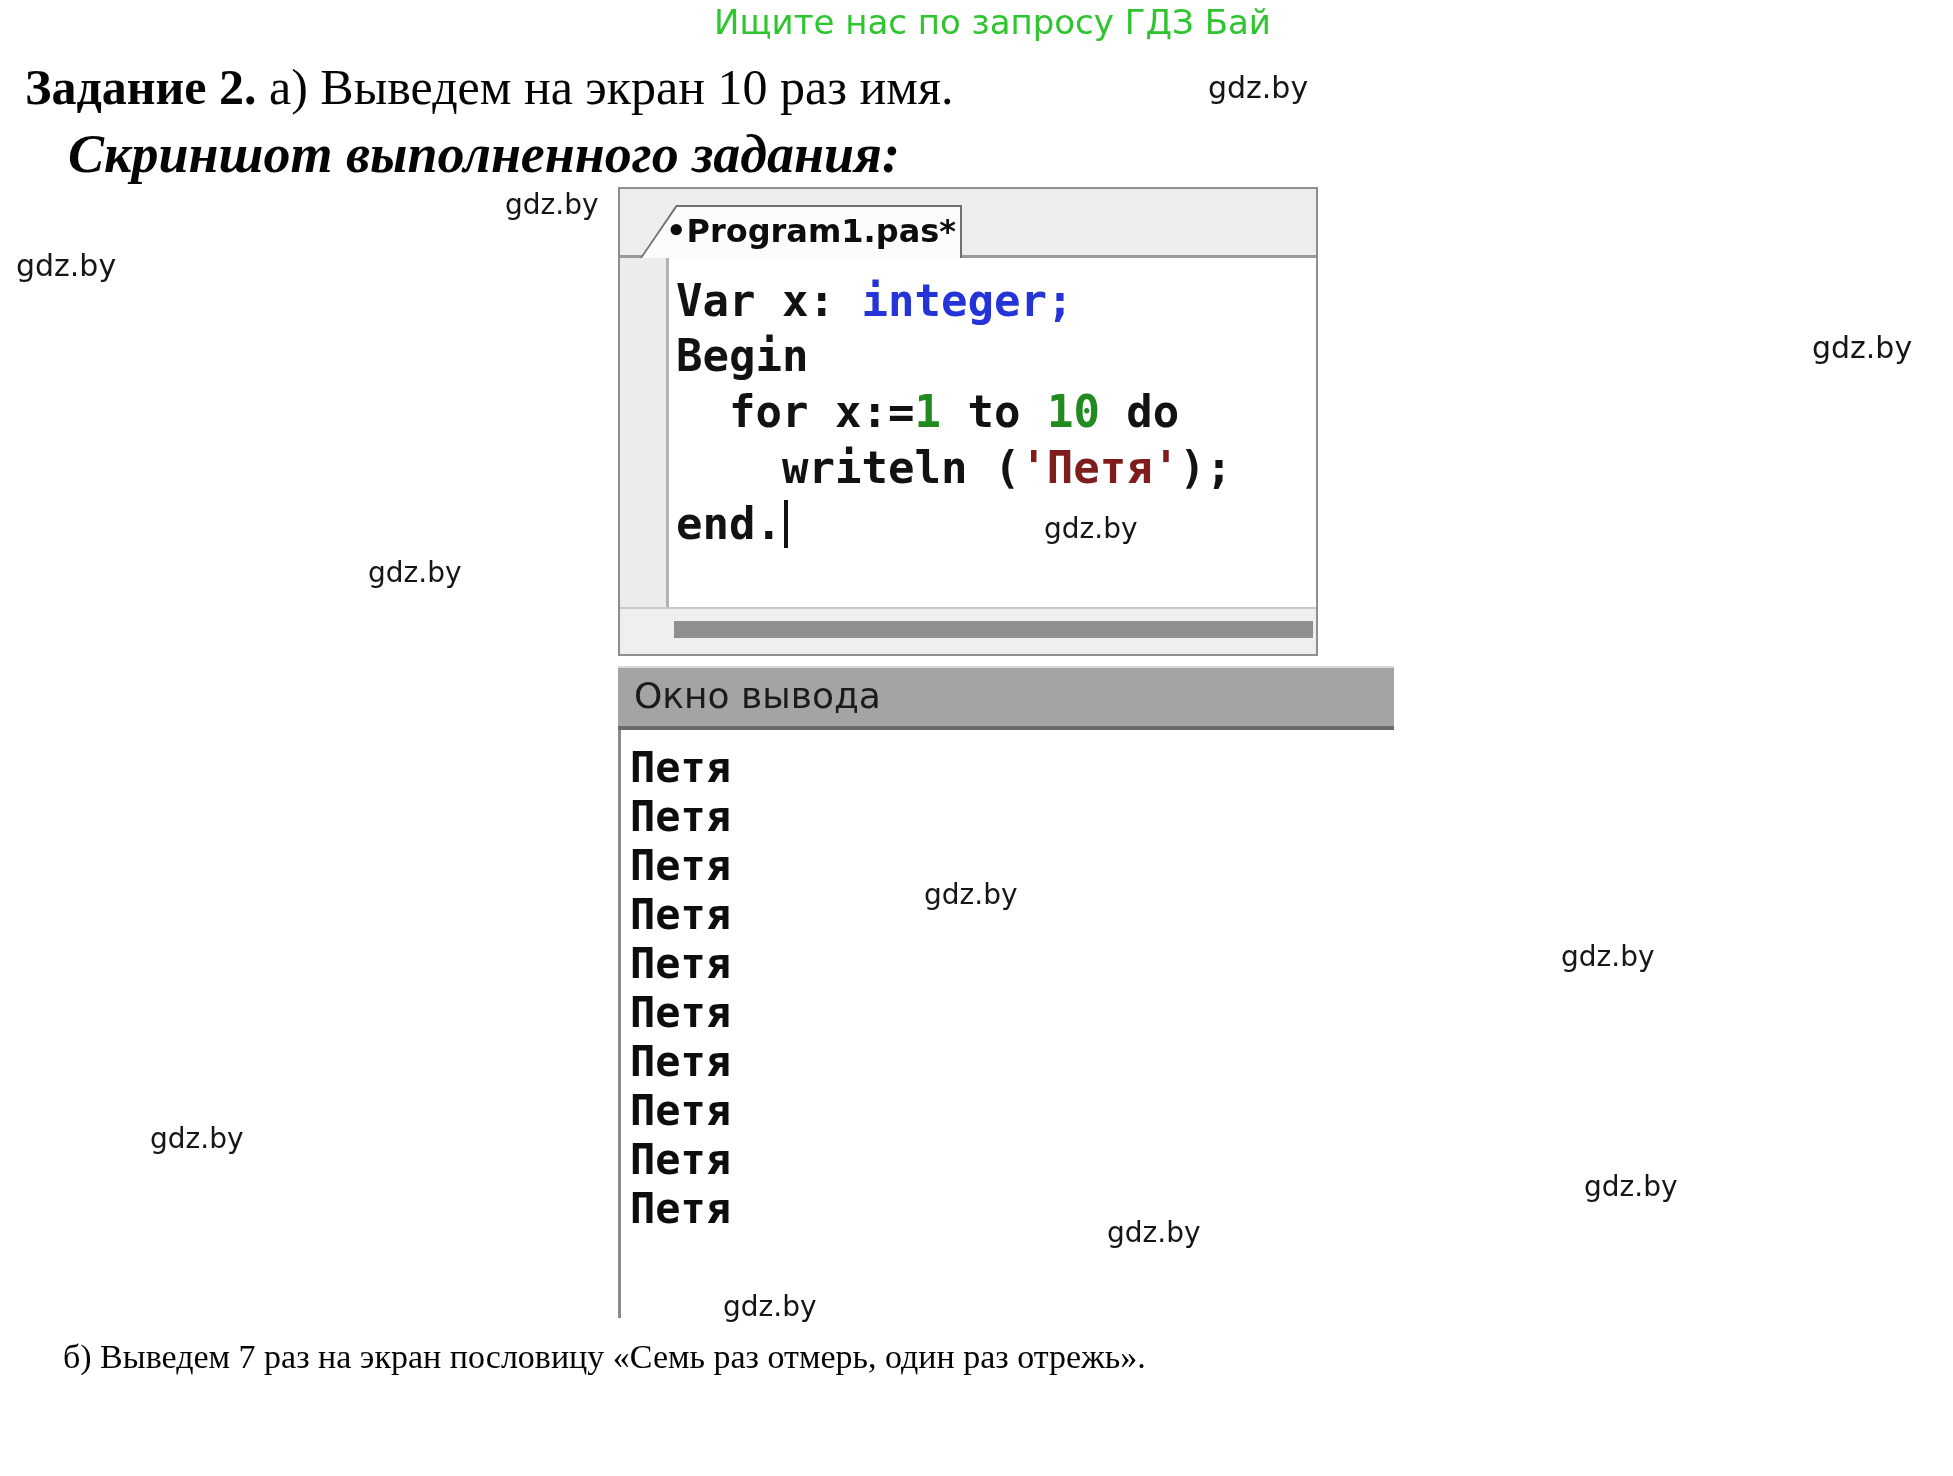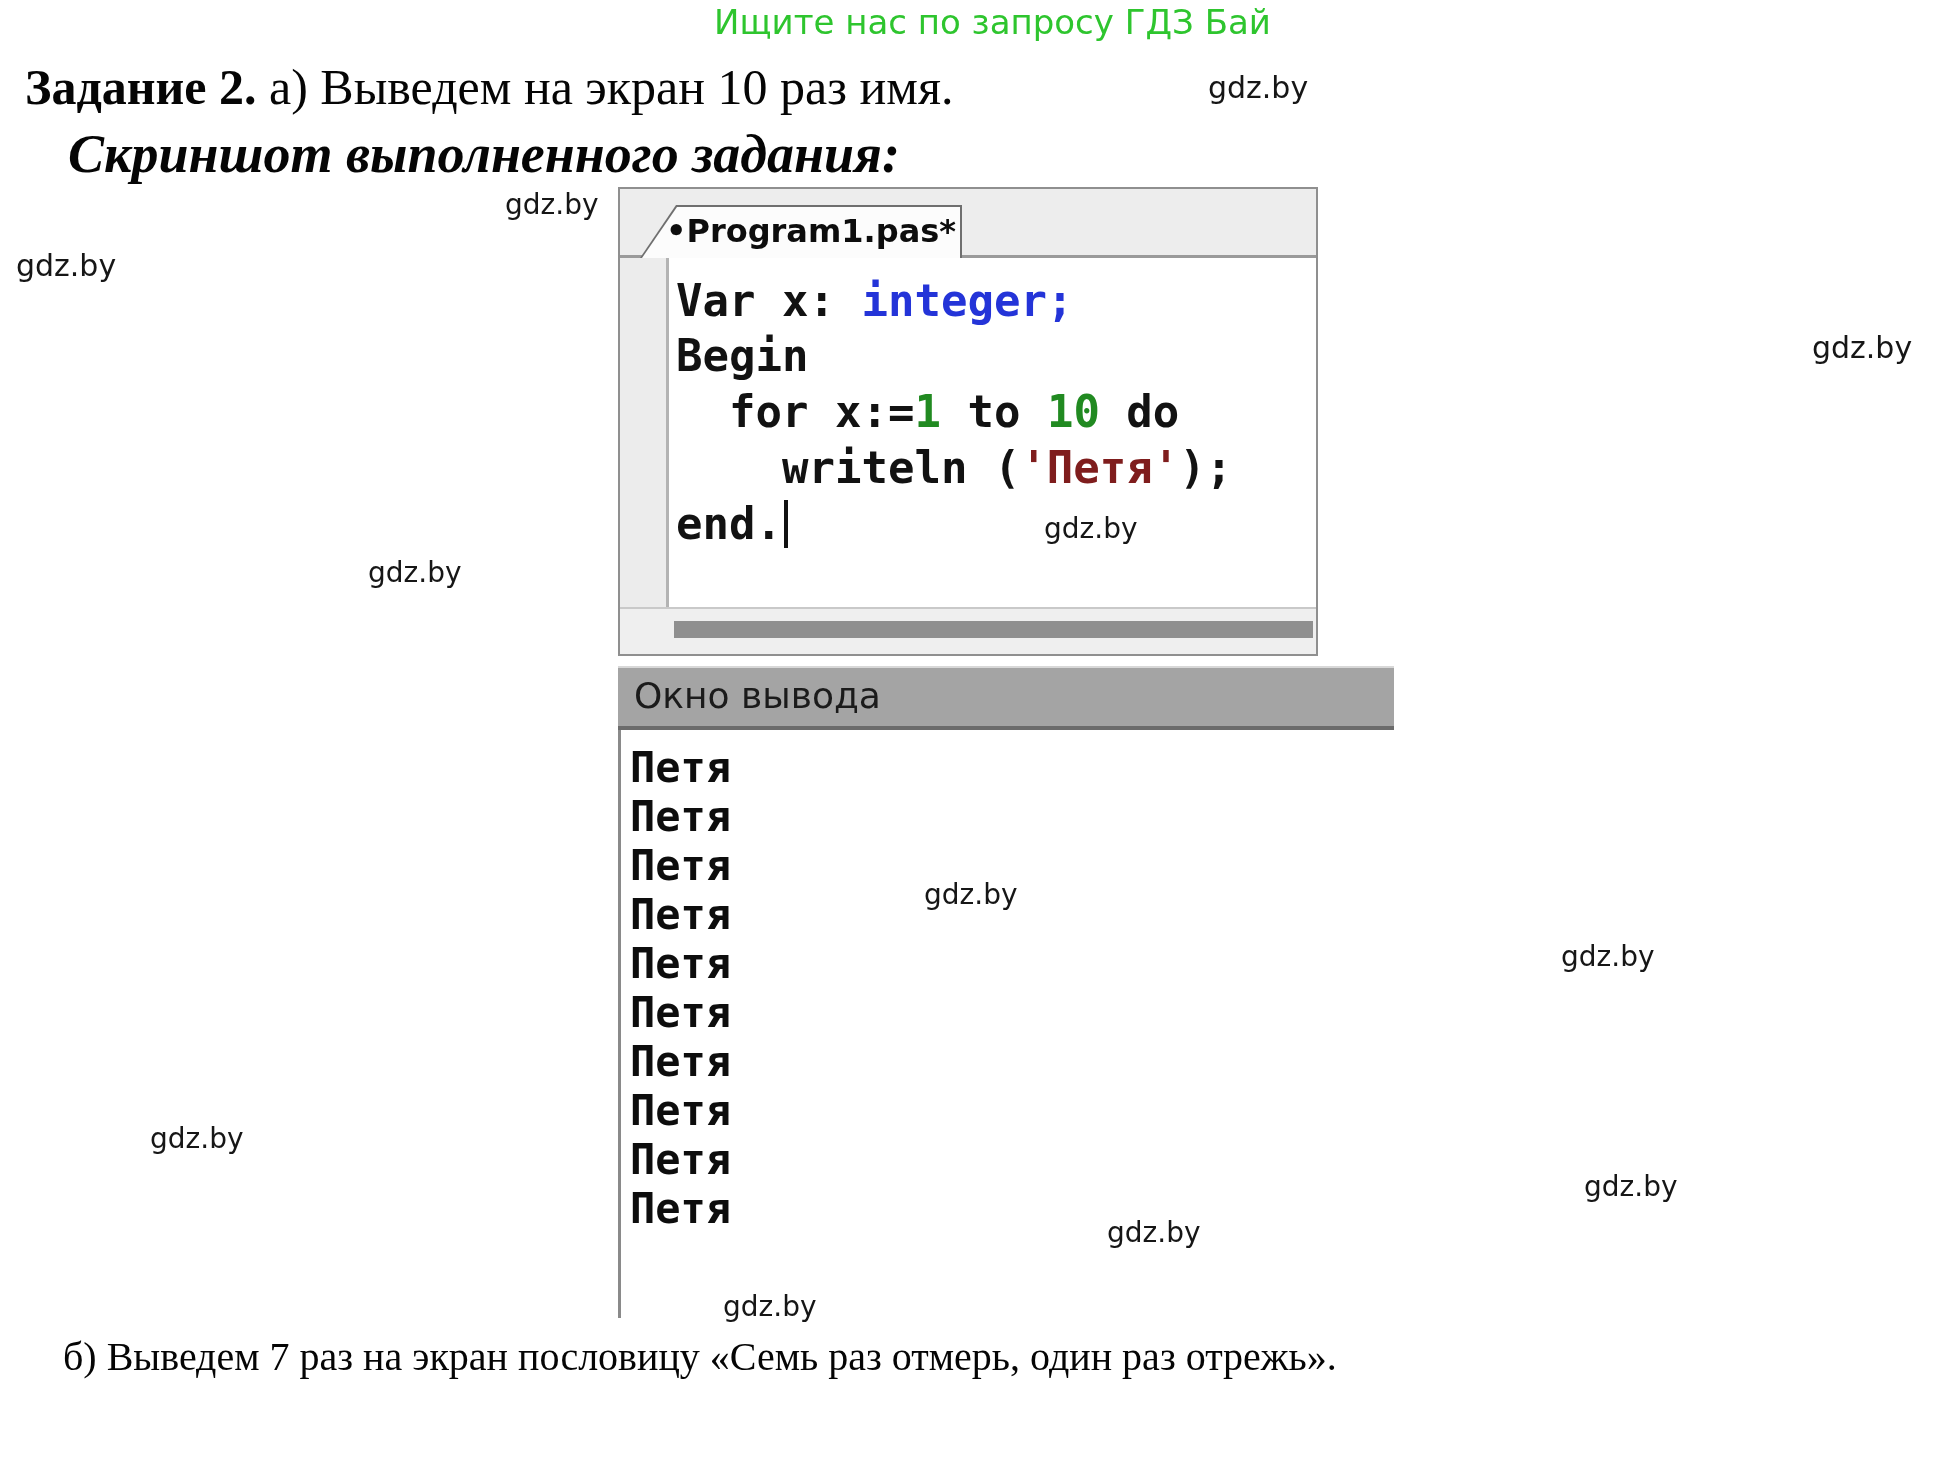--- a/index.html
+++ b/index.html
@@ -10,21 +10,21 @@
   .banner{position:absolute;left:0;top:2px;width:100%;text-align:center;
           font-size:34px;line-height:40px;color:var(--green,#2ec52e);
           font-family:"DejaVu Sans",sans-serif;}
   .heading{position:absolute;left:25px;top:50px;width:1300px;
            font-family:"Liberation Serif",serif;font-size:50px;line-height:60px;color:#050505;white-space:nowrap;margin-top:7px;}
   .heading b{font-weight:bold;}
   .subheading{position:absolute;left:68px;top:122px;
               font-family:"Liberation Serif",serif;font-weight:bold;font-style:italic;
               font-size:54px;line-height:64px;color:#050505;white-space:nowrap;}
   .task-b{position:absolute;left:63px;top:1326px;width:1890px;
-          font-family:"Liberation Serif",serif;font-size:40px;line-height:62px;color:#050505;white-space:nowrap;}
+          font-family:"Liberation Serif",serif;font-size:34px;line-height:62px;color:#050505;white-space:nowrap;}
   .footer{position:absolute;left:0;top:1430px;width:100%;text-align:center;
           font-size:34px;color:var(--purple,#5b2490);white-space:pre;}
   .wm{position:absolute;color:var(--wmcolor,#161616);font-family:"DejaVu Sans",sans-serif;white-space:nowrap;}
 
   
   #ide{position:absolute;left:618px;top:187px;width:700px;height:469px;
        background:#ededed;border:2px solid #8f8f8f;box-sizing:border-box;}
   #tabbar-border{position:absolute;left:0;right:0;top:66px;height:3px;background:#9a9a9a;}
   #tab{position:absolute;left:20px;top:16px;width:322px;height:53px;background:#6f6f6f;
        clip-path:polygon(36px 0,100% 0,100% 100%,0 100%);z-index:3;}

